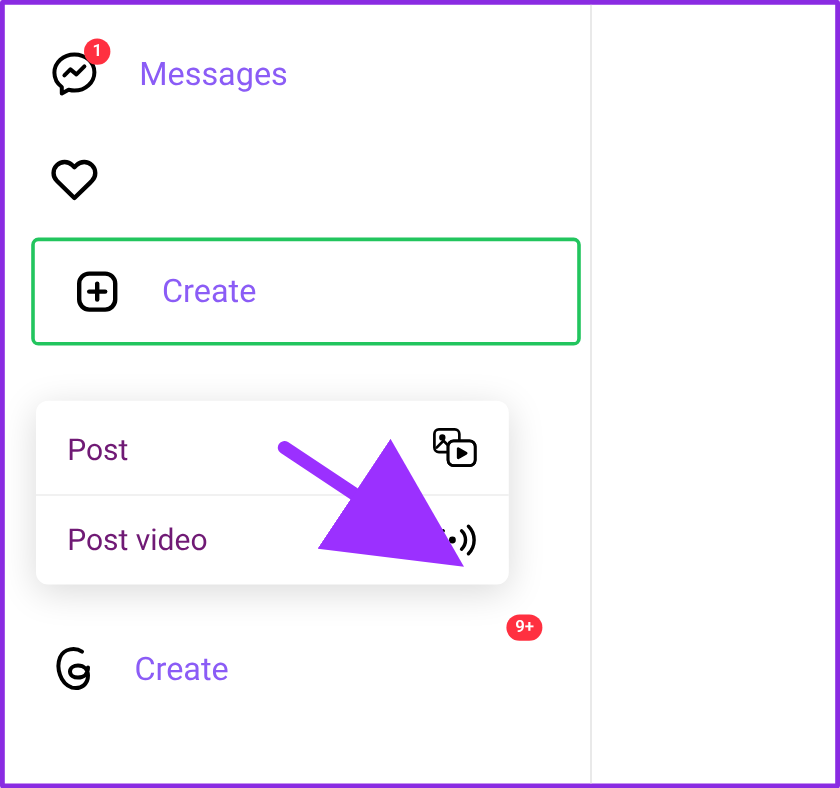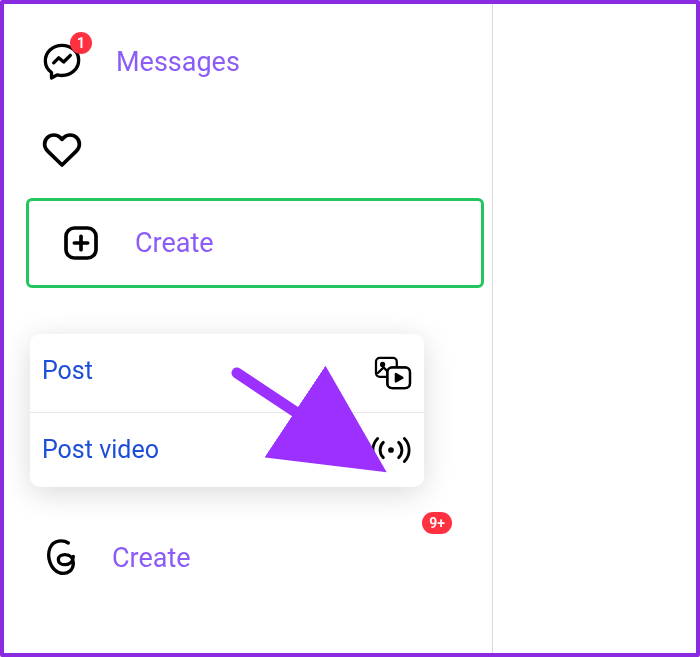--- a/index.html
+++ b/index.html
@@ -78,25 +78,25 @@
     left: 26px;
     top: 330px;
     width: 394px;
     background: #fff;
     border-radius: 10px;
     box-shadow: 0 6px 30px rgba(0,0,0,0.15);
     overflow: hidden;
   }
   .popover-item {
     display: flex;
-    align-items: flex-start;
+    align-items: flex-end;
     justify-content: space-between;
-    padding: 22px 12px;
+    padding: 22px 26px;
     font-size: 25px;
-    color: #1d4ed8;
+    color: #701a75;
     cursor: pointer;
   }
   .popover-sep {
     height: 1px;
     background: #e8e8e8;
   }
   .threads-row {
     position: absolute;
     left: 0;
     top: 516px;

